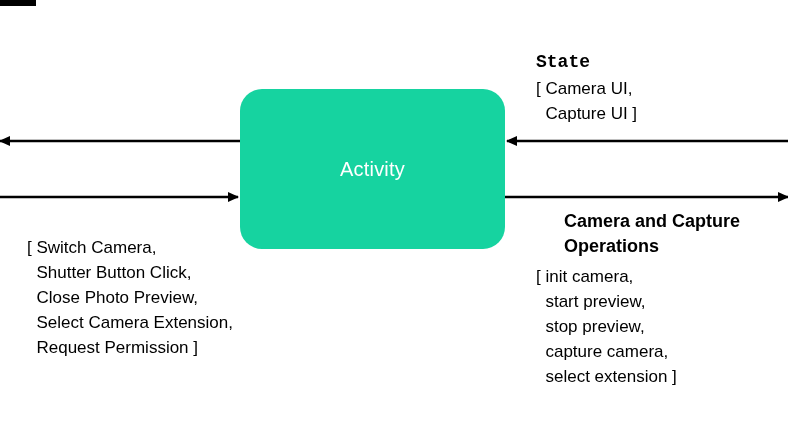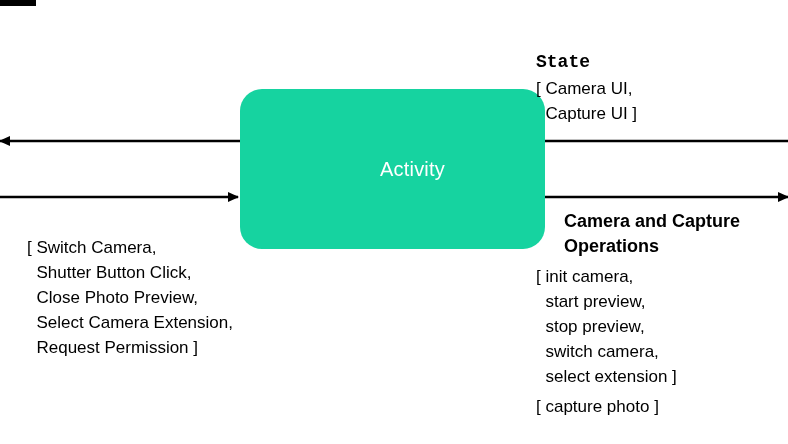--- a/index.html
+++ b/index.html
@@ -32,21 +32,20 @@
     position: absolute;
     left: 240px;
     top: 89px;
     width: 265px;
     height: 160px;
     background: #16d3a0;
     border-radius: 22px;
     display: flex;
     align-items: center;
     justify-content: center;
-    padding-left: 40px;
   }
   .node-label {
     color: #ffffff;
     font-size: 20px;
     letter-spacing: .2px;
   }
   svg.arrows {
     position: absolute;
     left: 0;
     top: 0;
@@ -137,17 +136,16 @@
   Shutter Button Click,
   Close Photo Preview,
   Select Camera Extension,
   Request Permission ]</div>
 
   <div class="lbl bold lbl-cam-title">Camera and Capture
 Operations</div>
   <div class="lbl lbl-cam-list">[ init camera,
   start preview,
   stop preview,
-  switch camera,
+  capture camera,
   select extension ]</div>
-  <div class="lbl lbl-cam-list2">[ capture photo ]</div>
 
 </div>
 
 </body></html>

